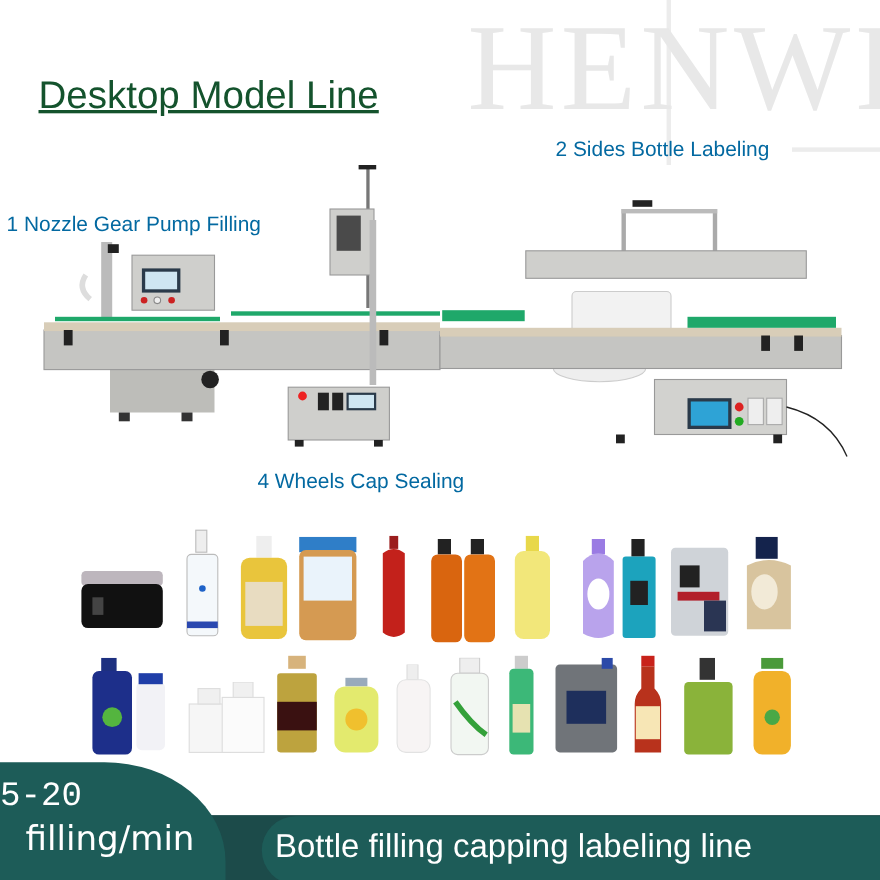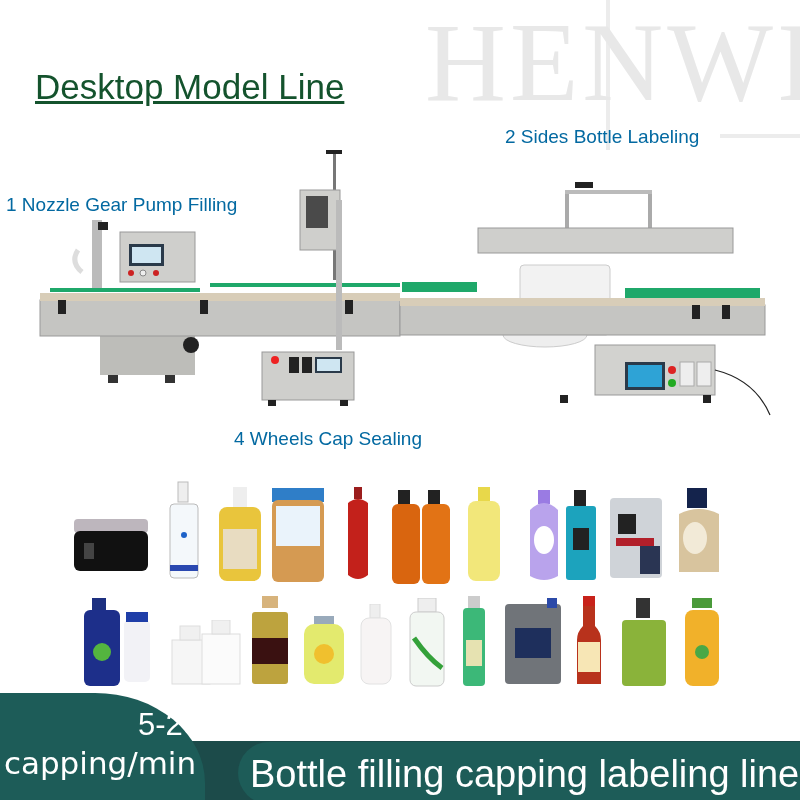--- a/index.html
+++ b/index.html
@@ -20,23 +20,23 @@
   
   .mach { left: 0; top: 140px; width: 800px; height: 290px; }
 
   
   .prod { position: absolute; }
 
   
   .band { left: 0; top: 741px; width: 800px; height: 59px; background: #1c4b4a; }
   .pill-left { left: -40px; top: 693px; width: 245px; height: 140px; background: #1d5c58; border-top-right-radius: 110px 90px; }
   .pill-right { left: 238px; top: 742px; width: 600px; height: 62px; background: #1d5c58; border-radius: 40px 40px 0 40px; }
-  .speed-num { left: 0; top: 709px; width: 200px; text-align: right; color: #fff; font-family: Liberation Sans, sans-serif; font-size: 31px; line-height: 1; }
+  .speed-num { left: 0; top: 709px; width: 200px; text-align: left; color: #fff; font-family: Liberation Mono, monospace; font-size: 31px; line-height: 1; }
   .speed-unit { left: 0; top: 748px; width: 200px; text-align: center; color: #fff; font-family: "DejaVu Sans", sans-serif; font-size: 31px; line-height: 1; }
-  .tagline { left: 250px; top: 755px; color: #fff; font-size: 38px; line-height: 1; white-space: nowrap; }
+  .tagline { left: 250px; top: 755px; color: #fff; font-size: 30px; line-height: 1; white-space: nowrap; }
 </style>
 </head>
 <body>
 
 <div class="abs wm-vline"></div>
 <div class="abs wm-hline"></div>
 <div class="abs wm-text">HENWI</div>
 
 <div class="abs title">Desktop Model Line</div>
 
@@ -233,14 +233,14 @@
       <rect x="10" y="0" width="20" height="10" fill="#4a9a3a"></rect>
       <rect x="3" y="12" width="34" height="76" rx="8" fill="#f1b12a"></rect>
       <circle cx="20" cy="54" r="7" fill="#49a846"></circle>
     </svg>
 </div>
 
 <div class="abs band"></div>
 <div class="abs pill-right"></div>
 <div class="abs pill-left"></div>
 <div class="abs speed-num">5-20</div>
-<div class="abs speed-unit">capping/min</div>
+<div class="abs speed-unit">filling/min</div>
 <div class="abs tagline">Bottle filling capping labeling line</div>
 
 </body></html>

